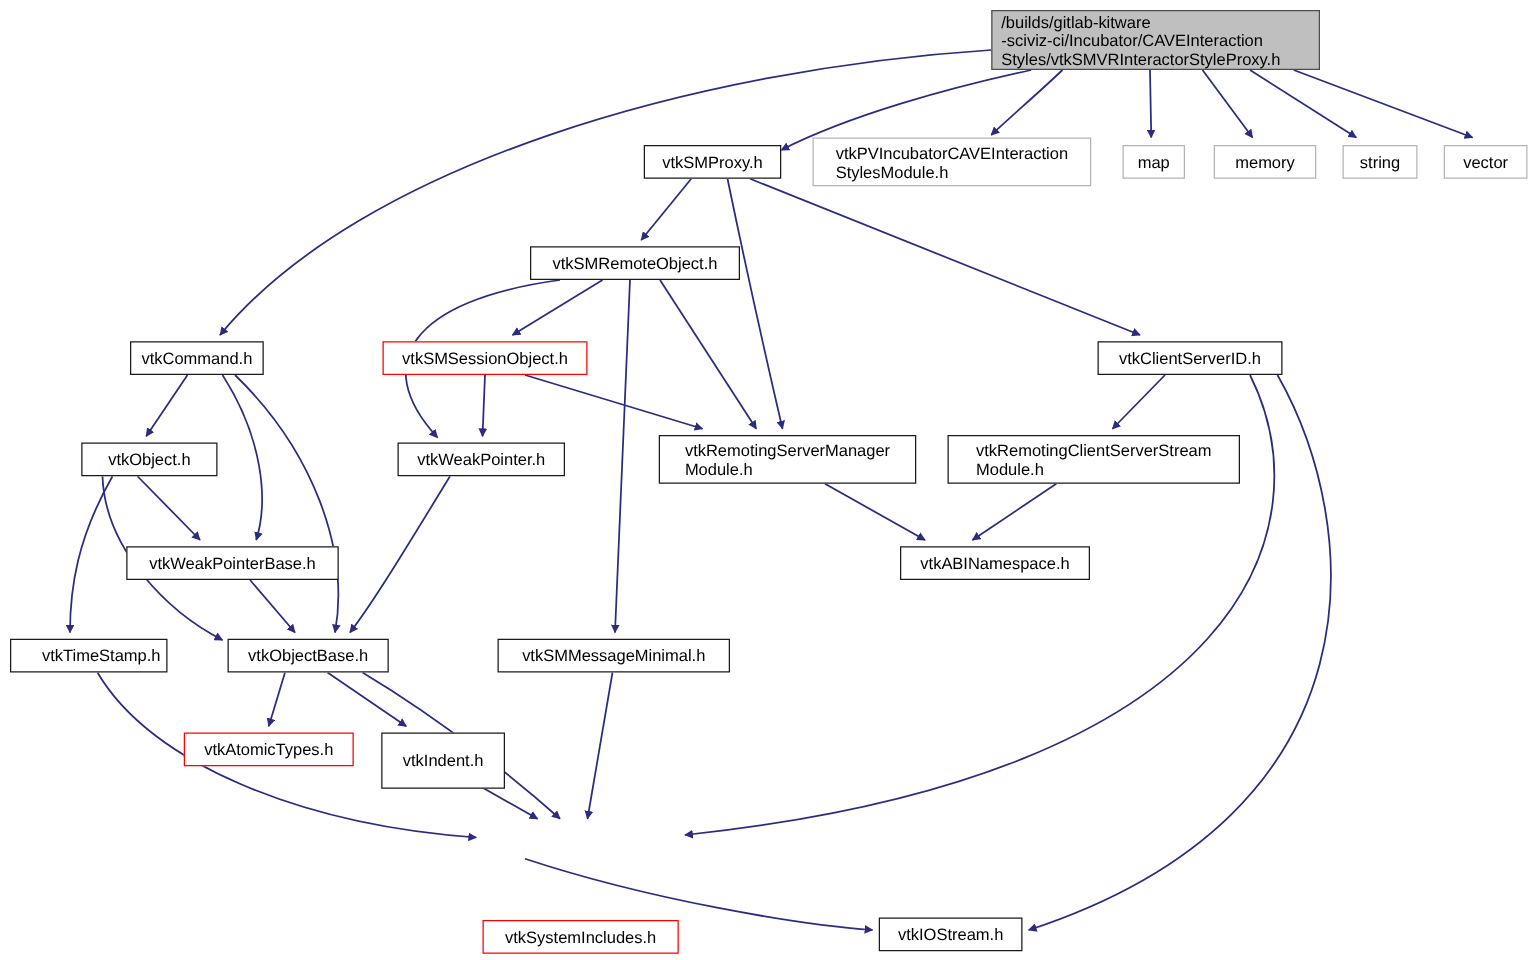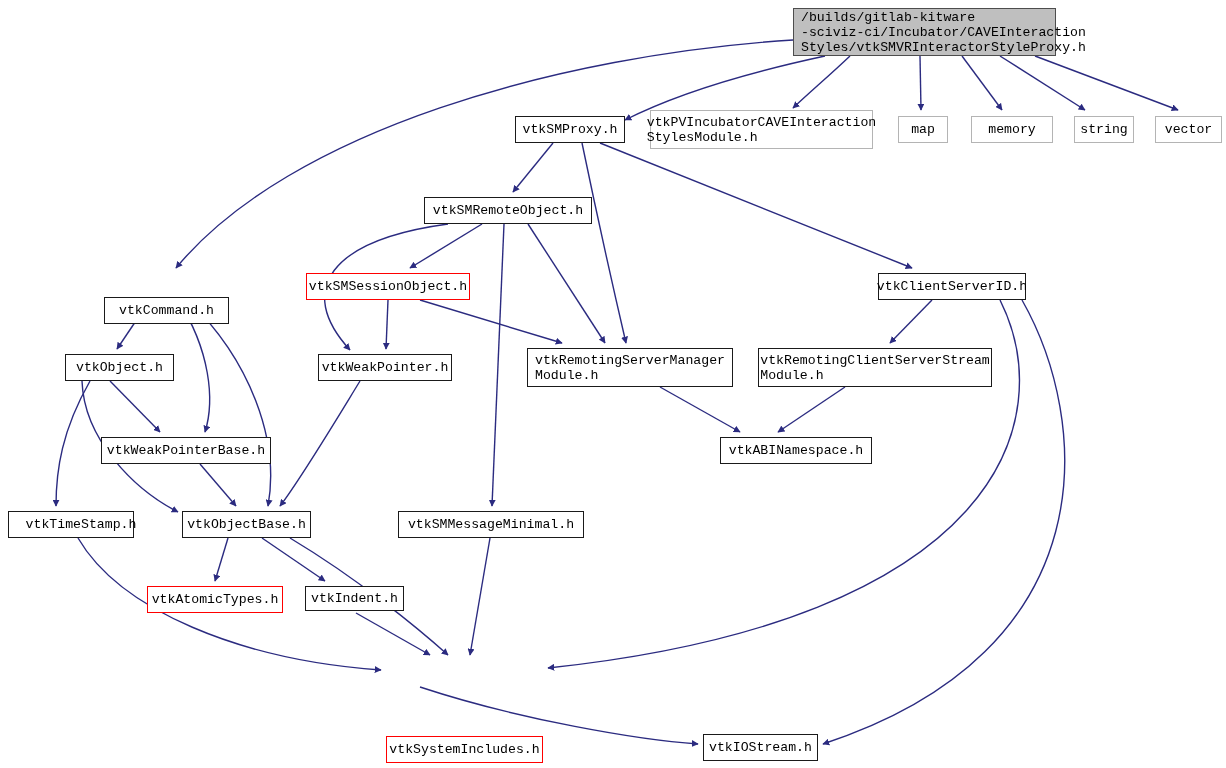--- a/index.html
+++ b/index.html
@@ -9,21 +9,20 @@
   }
   body {
     font-family: "Liberation Sans", sans-serif;
   }
   #graph-canvas {
     position: relative;
     width: 1226px;
     height: 768px;
     background: #ffffff;
     overflow: hidden;
-    font-family: Liberation Mono, monospace;
   }
   #edge-layer {
     position: absolute;
     left: 0;
     top: 0;
     width: 1226px;
     height: 768px;
     pointer-events: none;
   }
   .node {
@@ -108,33 +107,33 @@
 -sciviz-ci/Incubator/CAVEInteraction
 Styles/vtkSMVRInteractorStyleProxy.h</div>
       <div class="node black" style="left: 515px; top: 116px; width: 110px; height: 27px;">vtkSMProxy.h</div>
       <div class="node gray" style="left: 650px; top: 110px; width: 223px; height: 39px;">vtkPVIncubatorCAVEInteraction
 StylesModule.h</div>
       <div class="node gray" style="left: 898px; top: 116px; width: 50px; height: 27px;">map</div>
       <div class="node gray" style="left: 971px; top: 116px; width: 82px; height: 27px;">memory</div>
       <div class="node gray" style="left: 1074px; top: 116px; width: 60px; height: 27px;">string</div>
       <div class="node gray" style="left: 1155px; top: 116px; width: 67px; height: 27px;">vector</div>
       <div class="node black" style="left: 424px; top: 197px; width: 168px; height: 27px;">vtkSMRemoteObject.h</div>
-      <div class="node black" style="left: 104px; top: 273px; width: 125px; height: 27px; margin-top: 24px;">vtkCommand.h</div>
+      <div class="node black" style="left: 104px; top: 273px; width: 107px; height: 27px;">vtkCommand.h</div>
       <div class="node red" style="left: 306px; top: 273px; width: 164px; height: 27px;">vtkSMSessionObject.h</div>
       <div class="node black" style="left: 878px; top: 273px; width: 148px; height: 27px;">vtkClientServerID.h</div>
       <div class="node black" style="left: 65px; top: 354px; width: 109px; height: 27px;">vtkObject.h</div>
       <div class="node black" style="left: 318px; top: 354px; width: 134px; height: 27px;">vtkWeakPointer.h</div>
       <div class="node black" style="left: 527px; top: 348px; width: 206px; height: 39px;">vtkRemotingServerManager
 Module.h</div>
       <div class="node black" style="left: 758px; top: 348px; width: 234px; height: 39px;">vtkRemotingClientServerStream
 Module.h</div>
       <div class="node black" style="left: 101px; top: 437px; width: 170px; height: 27px;">vtkWeakPointerBase.h</div>
       <div class="node black" style="left: 676px; top: 437px; width: 152px; height: 27px; margin-left: 44px;">vtkABINamespace.h</div>
       <div class="node black" style="left: 8px; top: 511px; width: 126px; height: 27px; padding-left: 24px;">vtkTimeStamp.h</div>
       <div class="node black" style="left: 182px; top: 511px; width: 129px; height: 27px;">vtkObjectBase.h</div>
       <div class="node black" style="left: 398px; top: 511px; width: 186px; height: 27px;">vtkSMMessageMinimal.h</div>
       <div class="node red" style="left: 147px; top: 586px; width: 136px; height: 27px;">vtkAtomicTypes.h</div>
-      <div class="node black" style="left: 305px; top: 586px; width: 99px; height: 25px;">vtkIndent.h</div>
+      <div class="node black" style="left: 305px; top: 586px; width: 99px; height: 45px;">vtkIndent.h</div>
       <div class="node red" style="left: 386px; top: 696px; width: 157px; height: 27px; margin-top: 40px;">vtkSystemIncludes.h</div>
       <div class="node black" style="left: 703px; top: 734px; width: 115px; height: 27px;">vtkIOStream.h</div>
     </div>
 
 </div>
 
 </body></html>

